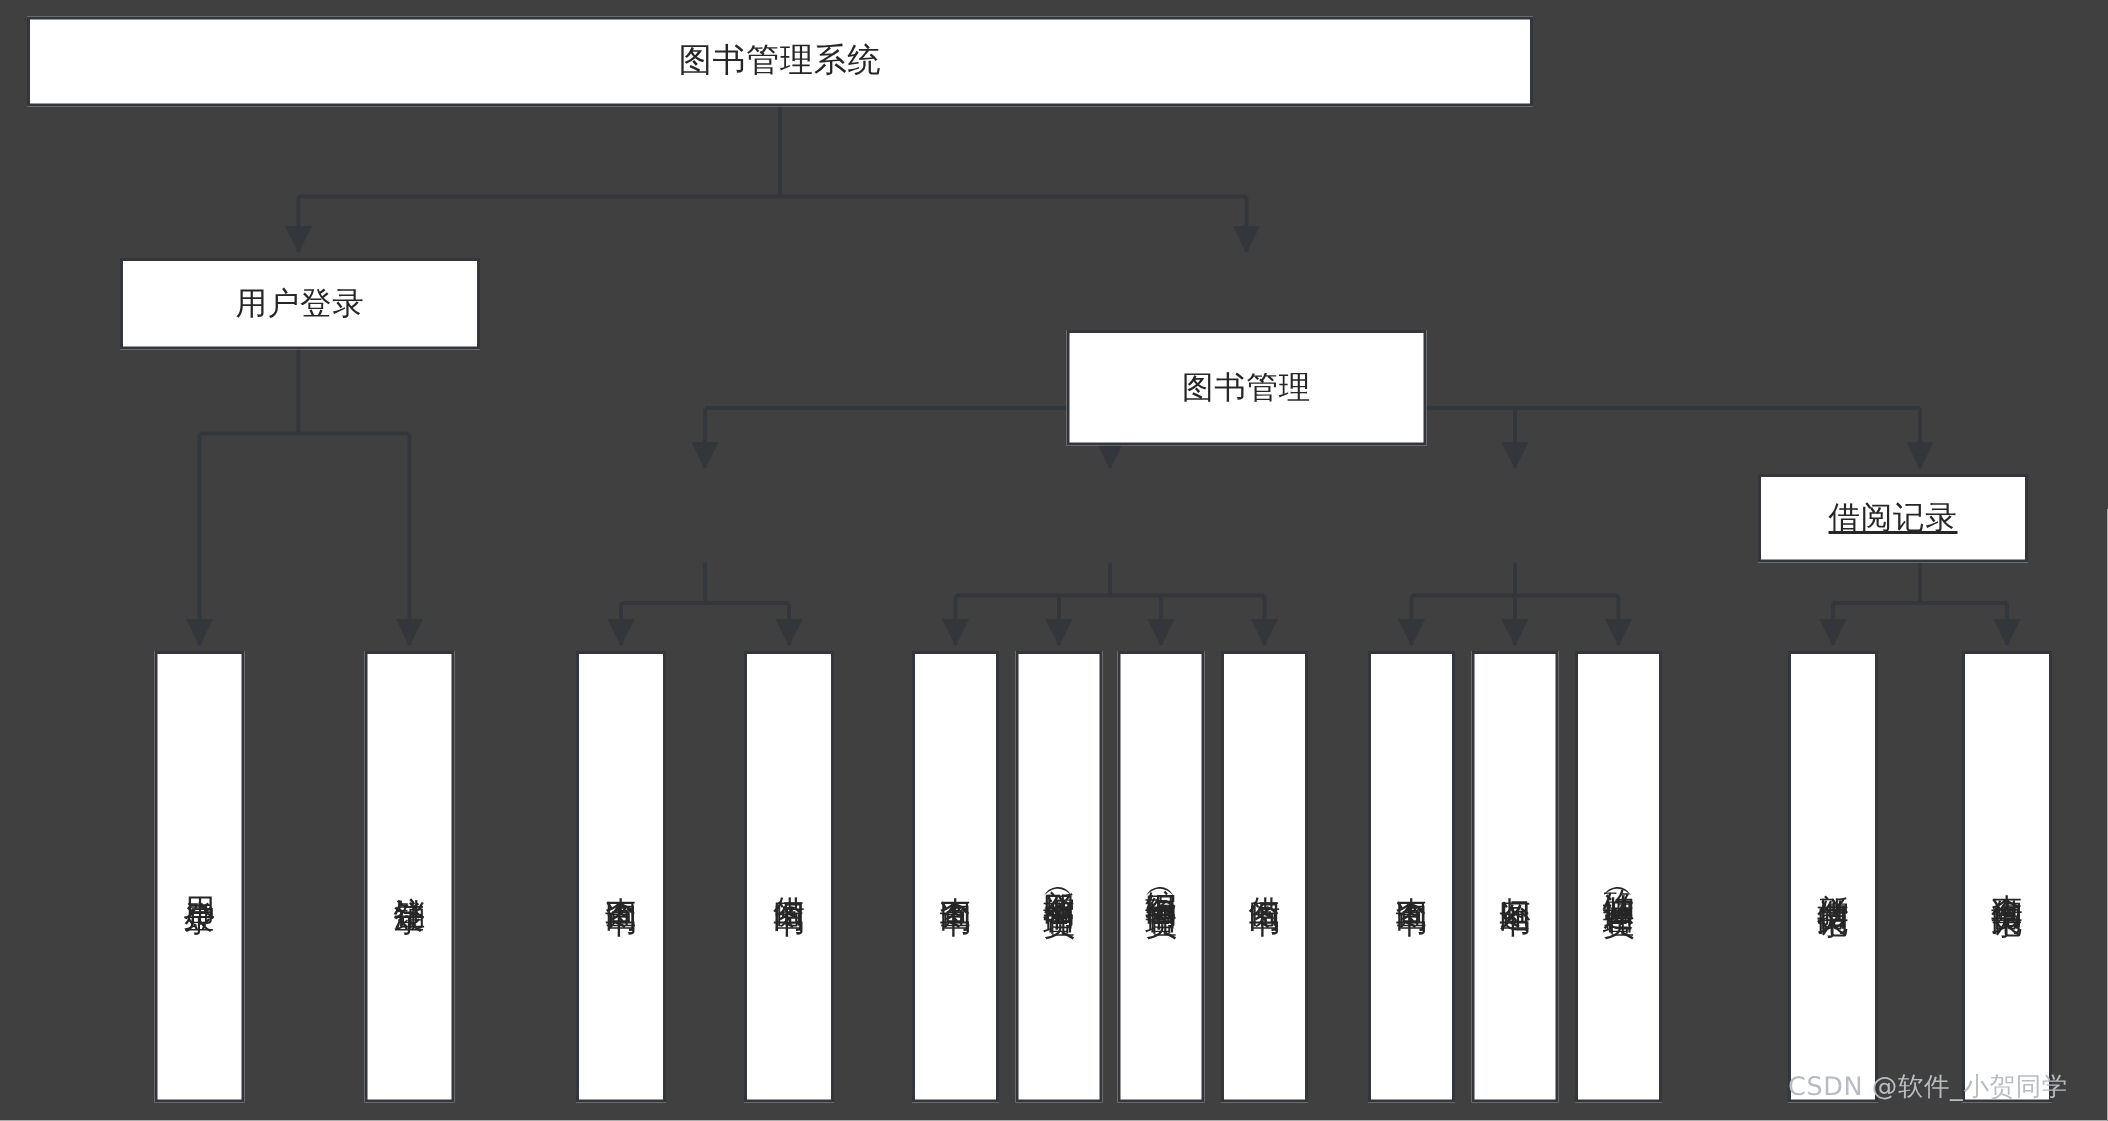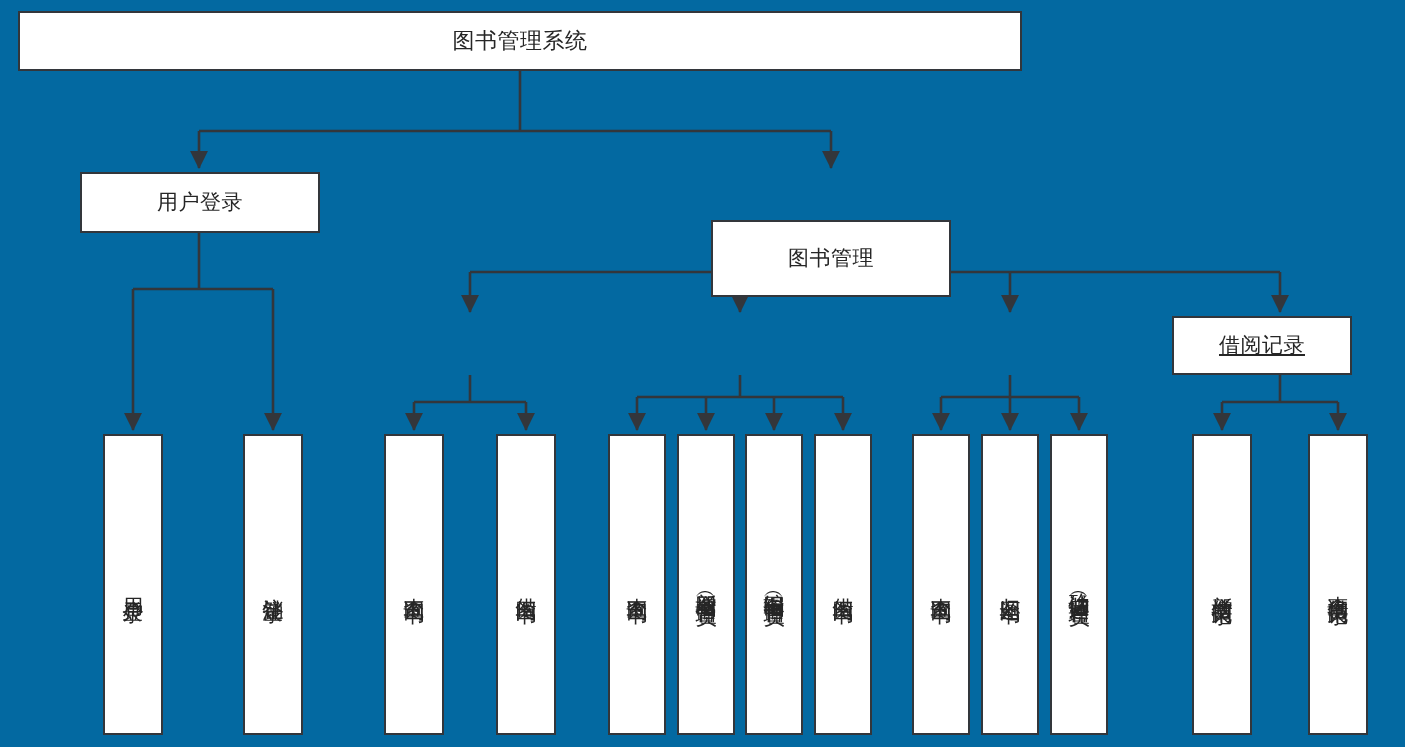--- a/index.html
+++ b/index.html
@@ -8,21 +8,21 @@
     padding: 0;
     background: #ffffff;
   }
   body {
     font-family: "DejaVu Sans", "Liberation Sans", sans-serif;
   }
   #canvas {
     position: relative;
     width: 1405px;
     height: 747px;
-    background: #0369a1;
+    background: #404040;
     overflow: hidden;
   }
   svg#wires {
     position: absolute;
     left: 0;
     top: 0;
     width: 1405px;
     height: 747px;
     pointer-events: none;
   }
@@ -181,14 +181,15 @@
     <span class="label">确认归还（管理员）</span>
   </div>
 
   <div class="node vert" style="left:1192px; top:434px; width:60px; height:301px;">
     <span class="label">新增借阅记录</span>
   </div>
   <div class="node vert" style="left:1308px; top:434px; width:60px; height:301px;">
     <span class="label">查询借阅记录</span>
   </div>
 
+  <div class="watermark">CSDN @软件_小贺同学</div>
 
 </div>
 
 </body></html>

